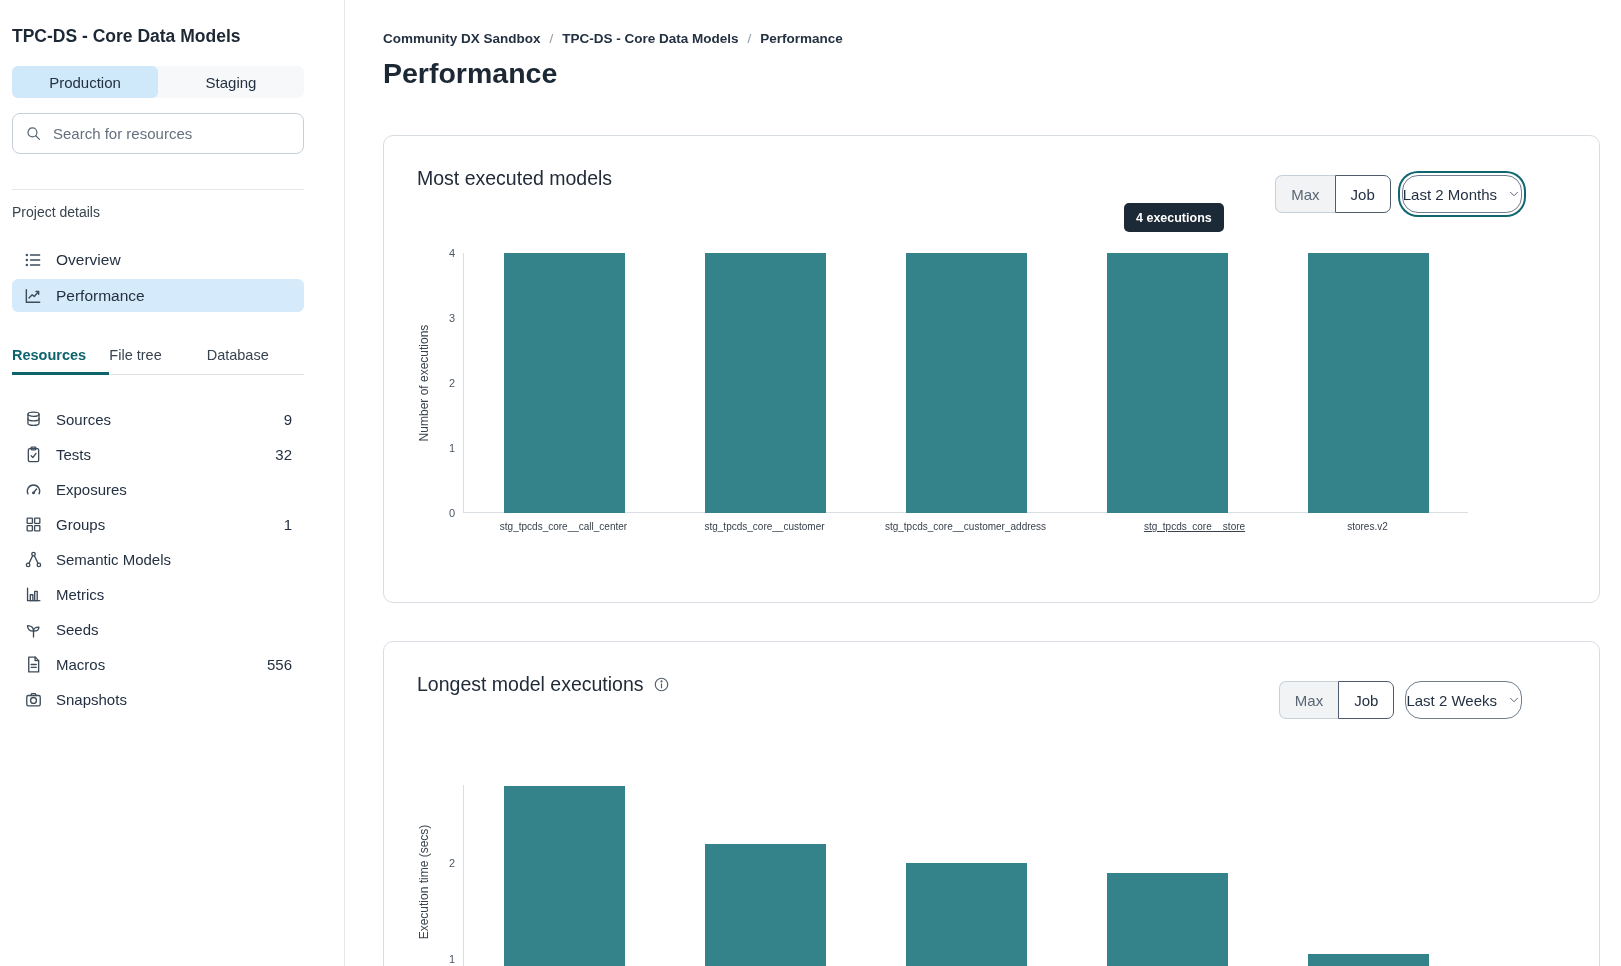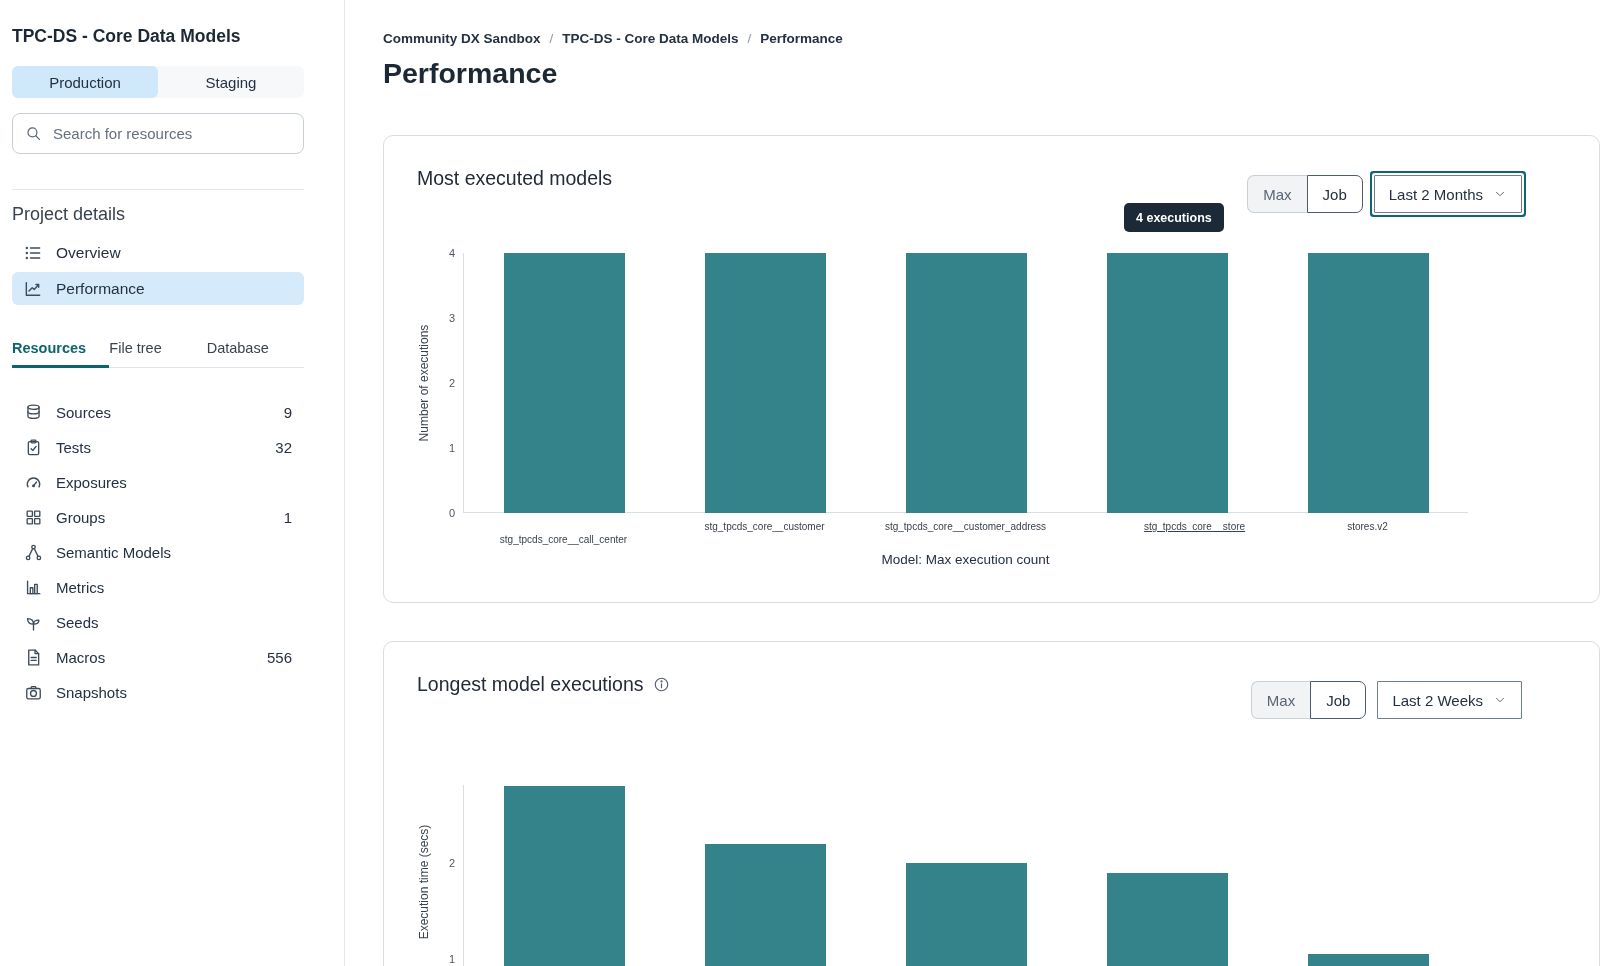--- a/index.html
+++ b/index.html
@@ -18,21 +18,21 @@
     color:#243142;border-radius:6px;border:none;background:transparent;font-family:inherit;cursor:pointer;}
   .env-tab.active{background:#cfe8fa;}
   .searchbox{display:flex;align-items:center;gap:9px;height:39px;border:1px solid #c6ced6;
     border-radius:8px;padding:0 12px;margin-bottom:35px;background:#fff;}
   .searchbox input{border:none;outline:none;font-size:15px;color:#243142;flex:1;font-family:inherit;background:transparent;}
   .searchbox input::placeholder{color:#66707e;}
   .icon{display:inline-flex;align-items:center;justify-content:center;color:#3e4c59;}
   .icon svg{width:100%;height:100%;}
   .search-ic{width:17px;height:17px;color:#5a6574;}
   .sb-divider{border-bottom:1px solid #e4e8eb;margin-bottom:14px;}
-  .section-label{font-size:18px;color:#39434e;margin-bottom:11px;}
+  .section-label{font-size:14px;color:#39434e;margin-bottom:23px;}
   .nav-item{display:flex;align-items:center;gap:13px;height:33px;padding:0 11px;border-radius:6px;
     font-size:15.5px;color:#243142;margin-bottom:3px;cursor:pointer;}
   .nav-item.active{background:#d5ebfb;}
   .nav-ic{width:20px;height:20px;}
   .tabs{display:flex;margin-top:28px;border-bottom:1px solid #dfe3e7;}
   .tab{width:101px;padding:7px 0 11px;font-size:14.5px;color:#39434e;position:relative;cursor:pointer;}
   .tab.active{color:#0d646d;font-weight:700;}
   .tab.active::after{content:'';position:absolute;left:0;right:0;bottom:-1px;height:3px;background:#0d646d;}
   #resource-list{margin-top:27px;}
   .res-row{display:flex;align-items:center;gap:13px;height:35px;padding:0 12px;font-size:15px;color:#243142;cursor:pointer;}
@@ -50,22 +50,22 @@
   #card1{top:135px;height:468px;}
   #card2{top:641px;height:520px;}
   .card-title{position:absolute;left:33px;top:31px;font-size:19.5px;color:#222b38;font-weight:500;margin:0;
     display:flex;gap:9px;align-items:center;}
   .info-ic{width:17px;height:17px;color:#57606e;cursor:pointer;}
   .controls{position:absolute;top:39px;right:77px;display:flex;gap:11px;align-items:flex-end;}
   .seg{display:flex;height:38px;}
   .seg-btn{font-family:inherit;font-size:15px;padding:0 15px;cursor:pointer;}
   .seg-left{border:1px solid #c8d0d7;border-right:none;border-radius:7px 0 0 7px;background:#f1f3f4;color:#5a6676;}
   .seg-right{border:1px solid #4e5c6e;border-radius:0 7px 7px 0;background:#fff;color:#243142;}
-  .select{height:38px;display:flex;align-items:center;gap:10px;padding:0 14px;border:1px solid #717e8c;
-    border-radius:1px;background:#fff;font-size:15px;color:#243142;font-family:inherit;cursor:pointer;}
+  .select{height:38px;display:flex;align-items:center;gap:10px;padding:0 0;border:1px solid #717e8c;
+    border-radius:16px;background:#fff;font-size:15px;color:#243142;font-family:inherit;cursor:pointer;}
   .select.focused{box-shadow:0 0 0 2px #ffffff,0 0 0 4px #0f6570;}
   .chev{width:14px;height:14px;color:#5a6574;}
   .tooltip{position:absolute;left:740px;top:67px;height:29px;padding:0 12px;background:#1c2936;color:#fff;
     font-size:12.5px;font-weight:700;border-radius:5px;display:flex;align-items:center;}
   .plot-area{position:absolute;border-left:1px solid #d9dee3;border-bottom:1px solid #d9dee3;box-sizing:border-box;}
   .bar{position:absolute;}
   .ytick{position:absolute;width:26px;text-align:right;font-size:11px;color:#4c5865;line-height:14px;}
   .xcat{position:absolute;text-align:center;font-size:10px;color:#39424d;white-space:nowrap;}
   .ylabel{position:absolute;font-size:12px;color:#39424d;transform:rotate(-90deg);white-space:nowrap;
     width:300px;text-align:center;line-height:16px;}
@@ -256,33 +256,32 @@
         <span>Last 2 Months</span>
         <span class="icon chev">
             <svg viewBox="0 0 24 24" fill="none" stroke="currentColor" stroke-width="1.7" stroke-linecap="round" stroke-linejoin="round">
               <polyline points="6 9 12 15 18 9"></polyline>
             </svg>
           </span>
       </button>
     </div>
     <div class="tooltip">4 executions</div>
     <div class="ylabel" style="left:-110px;top:239px;">Number of executions</div>
-    <div class="xaxis-label" style="left:79px;top:416px;width:1005px;">Model: Max execution count</div>
   <div class="plot-area" style="left: 79px; top: 117px; width: 1005px; height: 260px;"></div>
       <div class="bar" style="left: 120px; top: 117px; width: 121px; height: 260px; background: rgb(53, 131, 138);"></div>
       <div class="bar" style="left: 321px; top: 117px; width: 121px; height: 260px; background: rgb(53, 131, 138);"></div>
       <div class="bar" style="left: 522px; top: 117px; width: 121px; height: 260px; background: rgb(53, 131, 138);"></div>
       <div class="bar" style="left: 723px; top: 117px; width: 121px; height: 260px; background: rgb(53, 131, 138);"></div>
       <div class="bar" style="left: 924px; top: 117px; width: 121px; height: 260px; background: rgb(53, 131, 138);"></div>
       <div class="ytick" style="left: 45px; top: 370px;">0</div>
       <div class="ytick" style="left: 45px; top: 305px;">1</div>
       <div class="ytick" style="left: 45px; top: 240px;">2</div>
       <div class="ytick" style="left: 45px; top: 175px;">3</div>
       <div class="ytick" style="left: 45px; top: 110px;">4</div>
-      <div class="xcat" style="left: 79px; width: 201px; top: 398px;">stg_tpcds_core__call_center</div>
+      <div class="xcat" style="left: 79px; width: 201px; top: 385px;">stg_tpcds_core__call_center</div>
       <div class="xcat" style="left: 280px; width: 201px; top: 385px;">stg_tpcds_core__customer</div>
       <div class="xcat" style="left: 481px; width: 201px; top: 385px;">stg_tpcds_core__customer_address</div>
       <div class="xcat" style="left: 710px; width: 201px; top: 385px; text-decoration: underline;">stg_tpcds_core__store</div>
       <div class="xcat" style="left: 883px; width: 201px; top: 385px;">stores.v2</div>
     </section>
 
   <section class="card" id="card2">
     <h3 class="card-title">
       <span>Longest model executions</span>
       <span class="icon info-ic">

